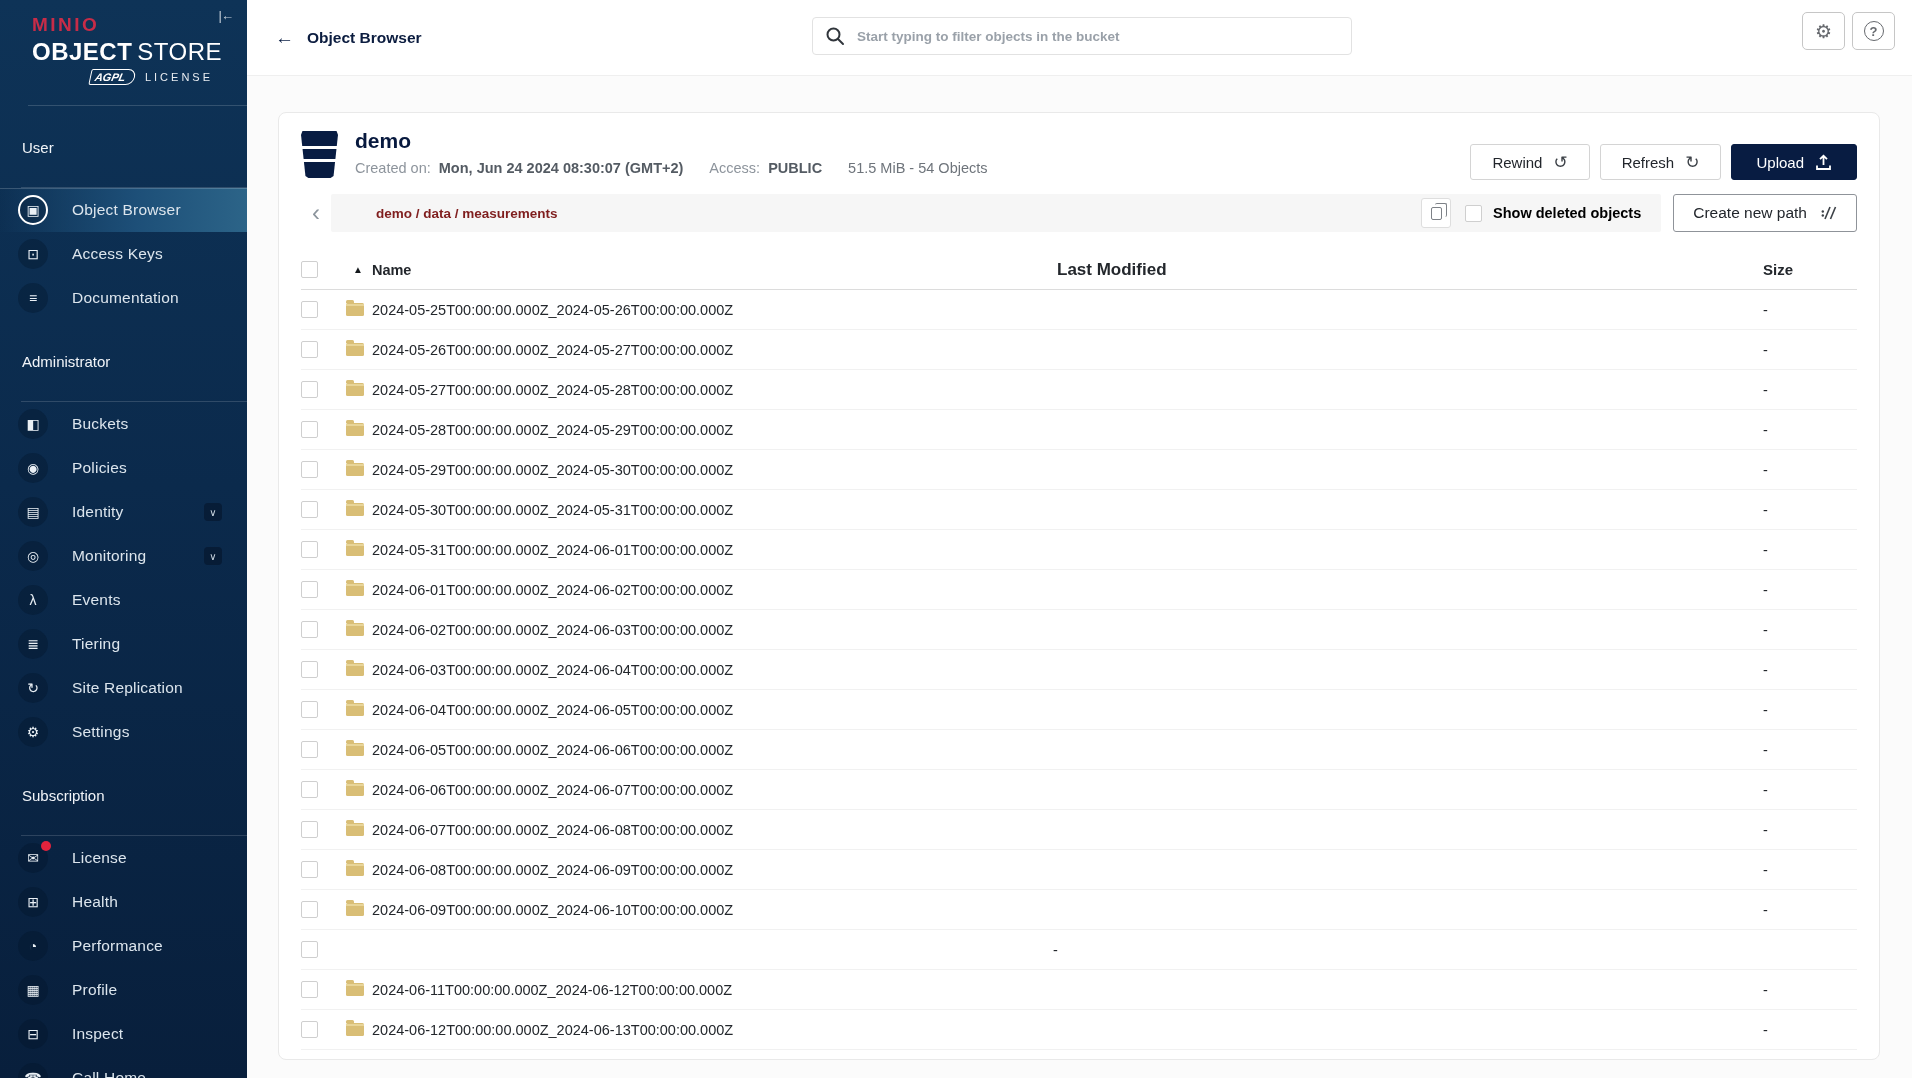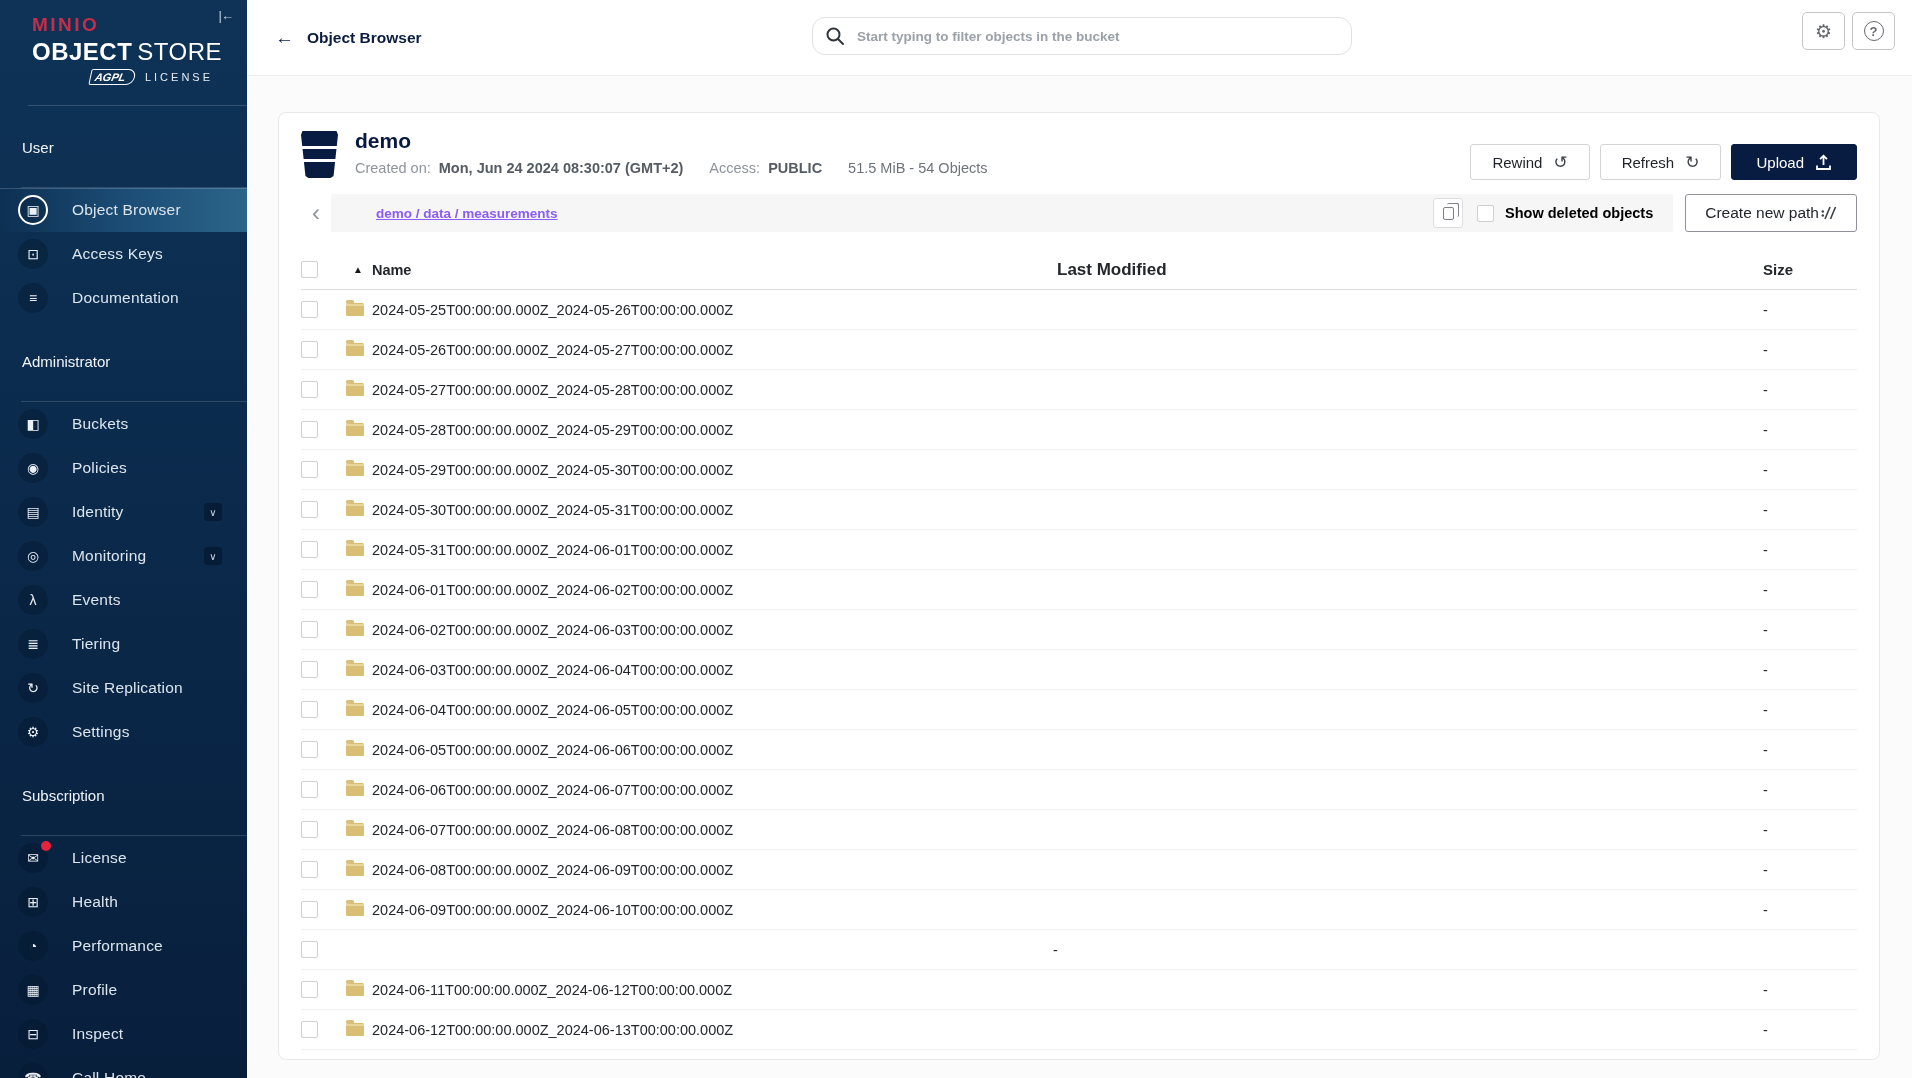--- a/index.html
+++ b/index.html
@@ -70,21 +70,21 @@
   
   .main { flex:1; display:flex; flex-direction:column; background:#fbfbfb; }
   .topbar {
     height:76px; background:#ffffff; border-bottom:1px solid #efefef;
     display:flex; align-items:center; position:relative; flex:0 0 76px;
   }
   .back-arrow { margin-left:28px; font-size:19px; color:#081C42; font-weight:bold; cursor:pointer; }
   .topbar-title { margin-left:13px; font-size:15.5px; font-weight:bold; color:#0b1c3f; }
   .search-wrap { position:absolute; left:565px; top:17px; width:540px; height:38px; }
   .search-input {
-    width:100%; height:100%; border:1px solid #e2e2e2; border-radius:13px;
+    width:100%; height:100%; border:1px solid #e2e2e2; border-radius:4px;
     padding:0 12px 0 44px; font-family:"Liberation Sans",sans-serif;
     font-size:13.5px; font-weight:bold; color:#3a4046; outline:none; background:#fff;
   }
   .search-input::placeholder { color:#9aa1a9; font-weight:bold; }
   .search-icon { position:absolute; left:13px; top:9px; width:20px; height:20px; }
   .topbar-buttons { position:absolute; right:17px; top:12px; display:flex; gap:7px; }
   .icon-btn {
     width:43px; height:38px; border:1px solid #c6c6c6; border-radius:5px; background:#fff;
     display:flex; align-items:center; justify-content:center; cursor:pointer;
     color:#66696e; font-size:19px;
@@ -122,35 +122,35 @@
   .action-btn .btn-glyph { font-size:17px; color:#3c4147; }
   .action-btn.primary { background:#081C42; border-color:#081C42; color:#ffffff; padding:0 24px; }
 
   
   .path-row { margin-top:14px; display:flex; align-items:center; height:38px; }
   .crumb-back { width:30px; text-align:center; font-size:24px; color:#8b949c; cursor:pointer; line-height:36px; }
   .crumb-strip {
     flex:1; height:38px; background:#f6f6f6; display:flex; align-items:center;
     padding:0 10px 0 45px; border-radius:2px;
   }
-  .crumb-text { font-size:13.5px; font-weight:bold; color:#8b5cf6; flex:1;text-decoration:underline; }
+  .crumb-text { font-size:13.5px; font-weight:bold; color:#7f1d1d; flex:1; }
   .copy-btn {
     width:30px; height:30px; background:#fff; border:1px solid #dedede; border-radius:3px;
     display:flex; align-items:center; justify-content:center; cursor:pointer; margin-right:14px;
   }
   .copy-glyph { width:11px; height:13px; border:1.5px solid #7d8187; border-radius:2px; position:relative; background:#fff; }
   .copy-glyph::before {
     content:""; position:absolute; left:3px; top:-5px; width:11px; height:13px;
     border:1.5px solid #7d8187; border-radius:2px; border-bottom:none; border-left:none; background:transparent;
   }
   .checkbox { width:17px; height:17px; border:1px solid #cfcfcf; border-radius:2px; background:#fff; cursor:pointer; flex:0 0 17px; }
   .deleted-label { margin-left:11px; font-size:14.5px; font-weight:bold; color:#000000; padding-right:10px; }
   .create-path-btn {
     margin-left:12px; height:38px; padding:0 19px; background:#fff; border:1px solid #8f9399;
-    border-radius:3px; display:flex; align-items:center; gap:2px; font-size:15.5px; color:#22262c;
+    border-radius:3px; display:flex; align-items:center; gap:14px; font-size:15.5px; color:#22262c;
     cursor:pointer; font-family:"Liberation Sans",sans-serif;
   }
 
   
   .obj-table { margin-top:18px; }
   .t-row {
     display:grid; grid-template-columns:45px 1fr 710px 112px; align-items:center; height:40px;
     border-bottom:1px solid #f1f1f1;
   }
   .t-head { border-bottom:1px solid #dcdcdc; font-weight:bold; font-size:15px; color:#14181c; }

